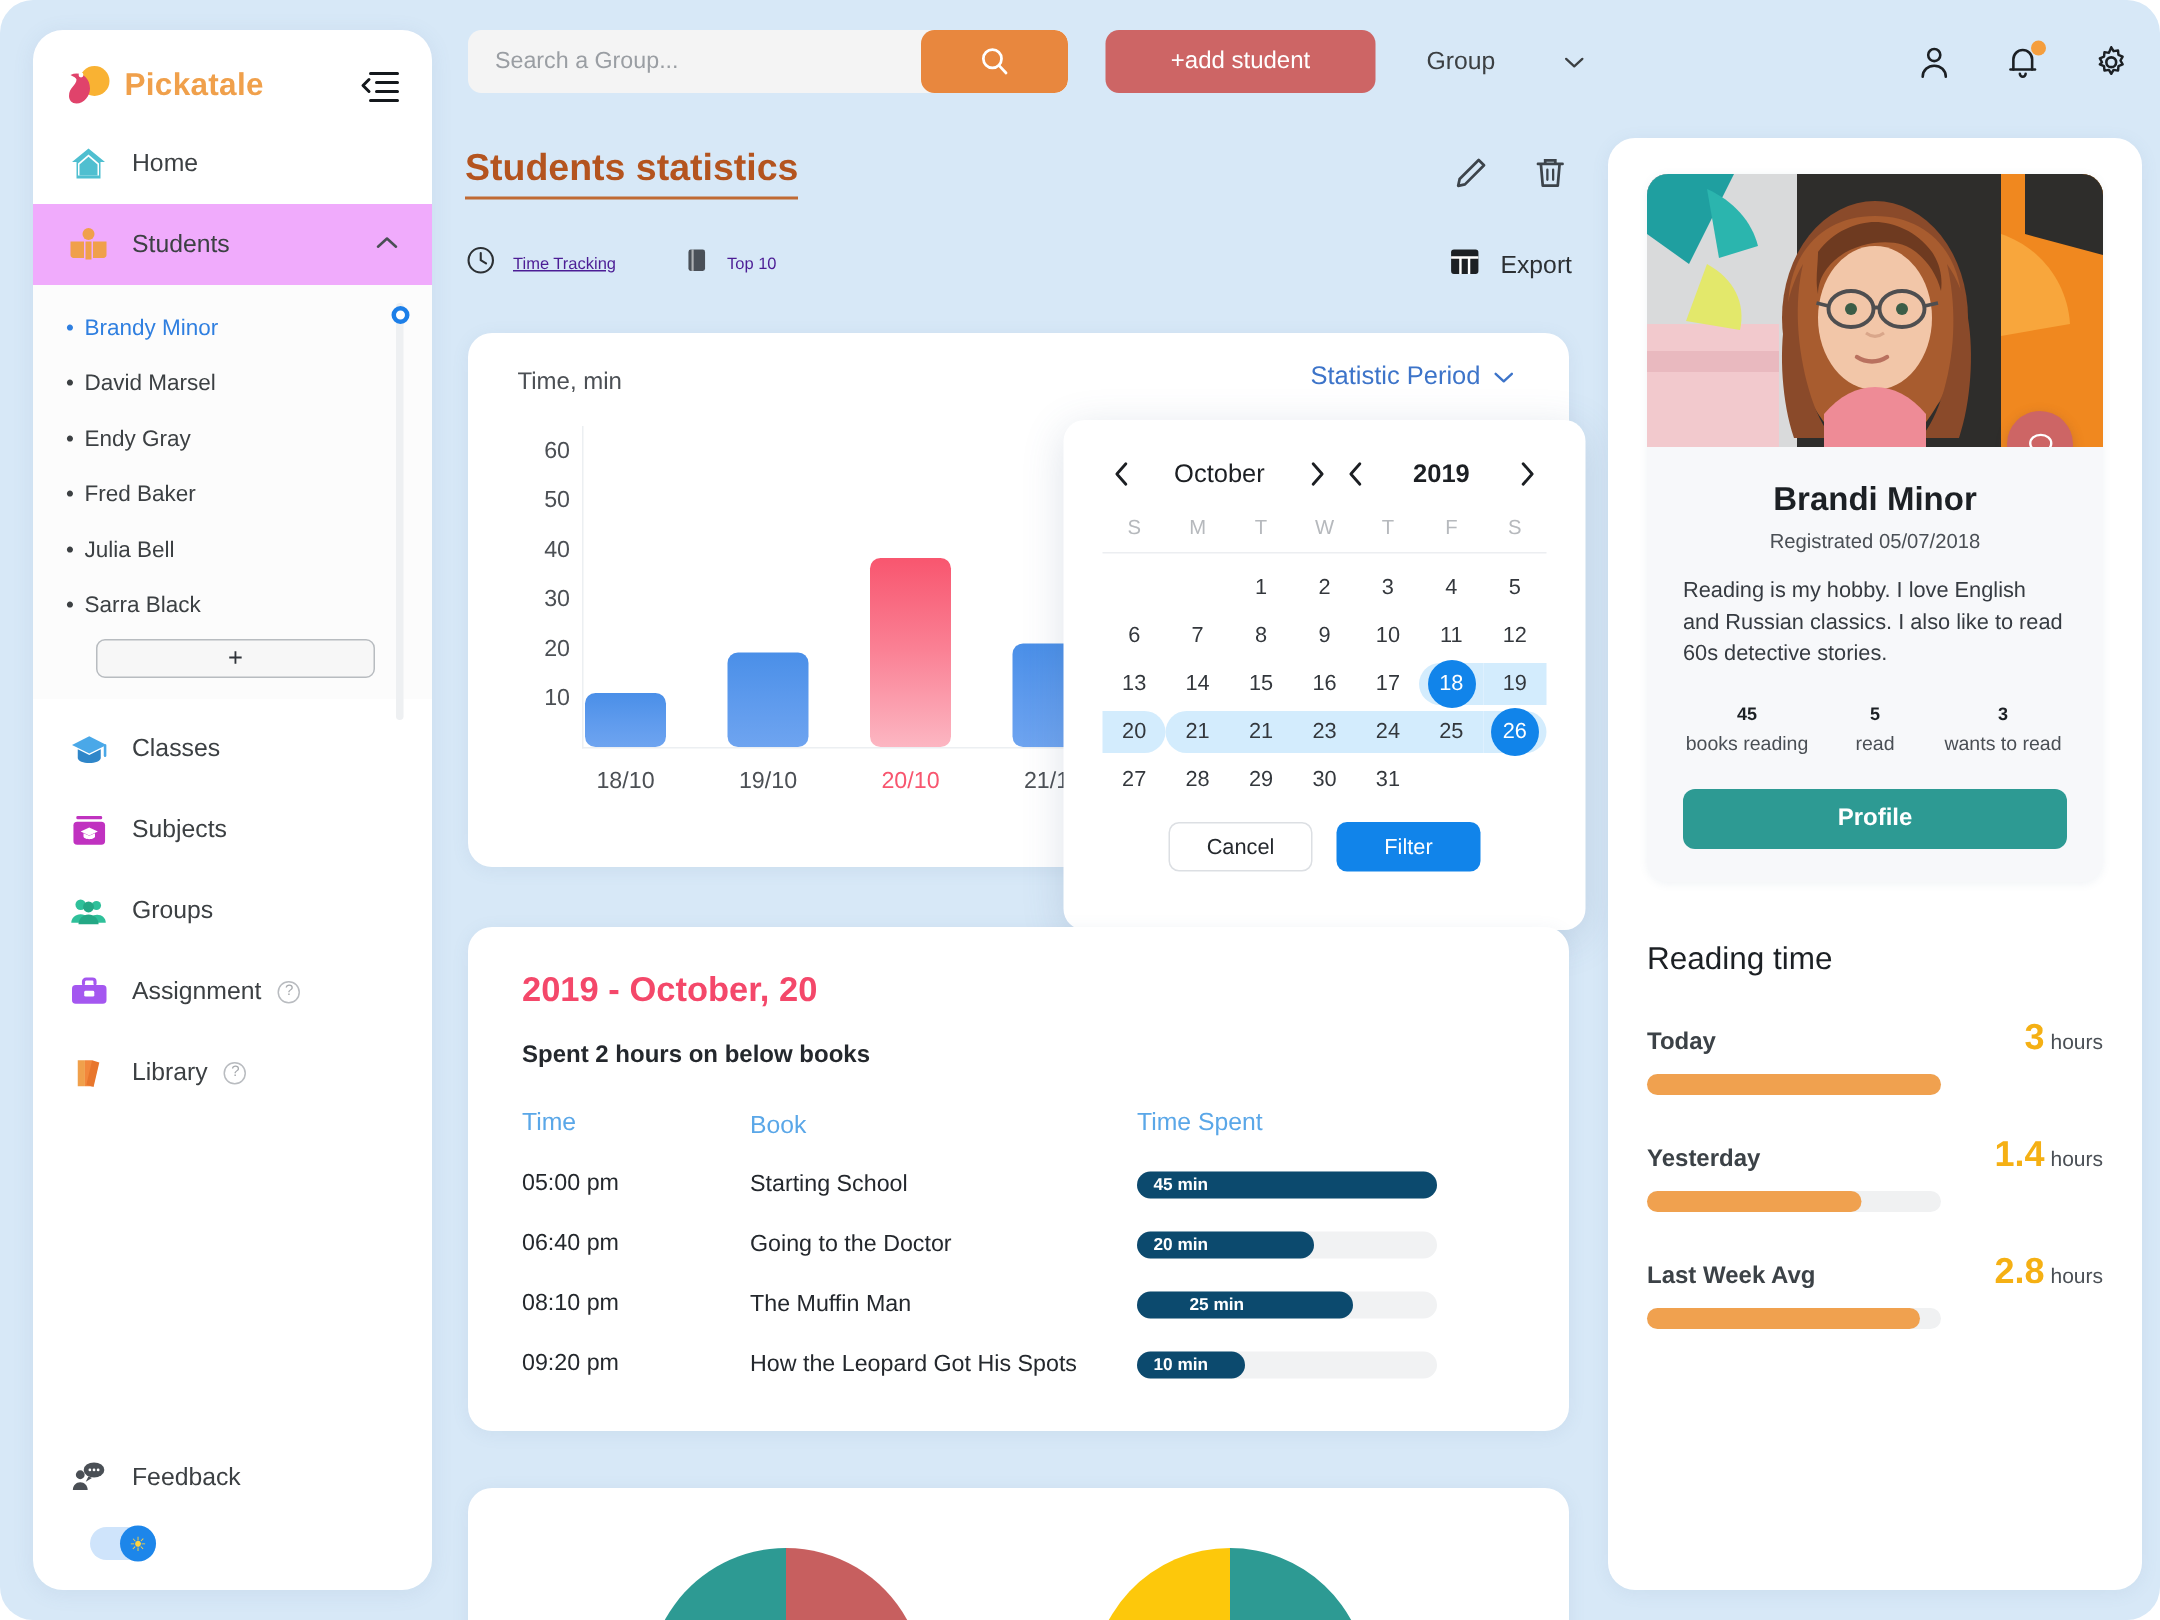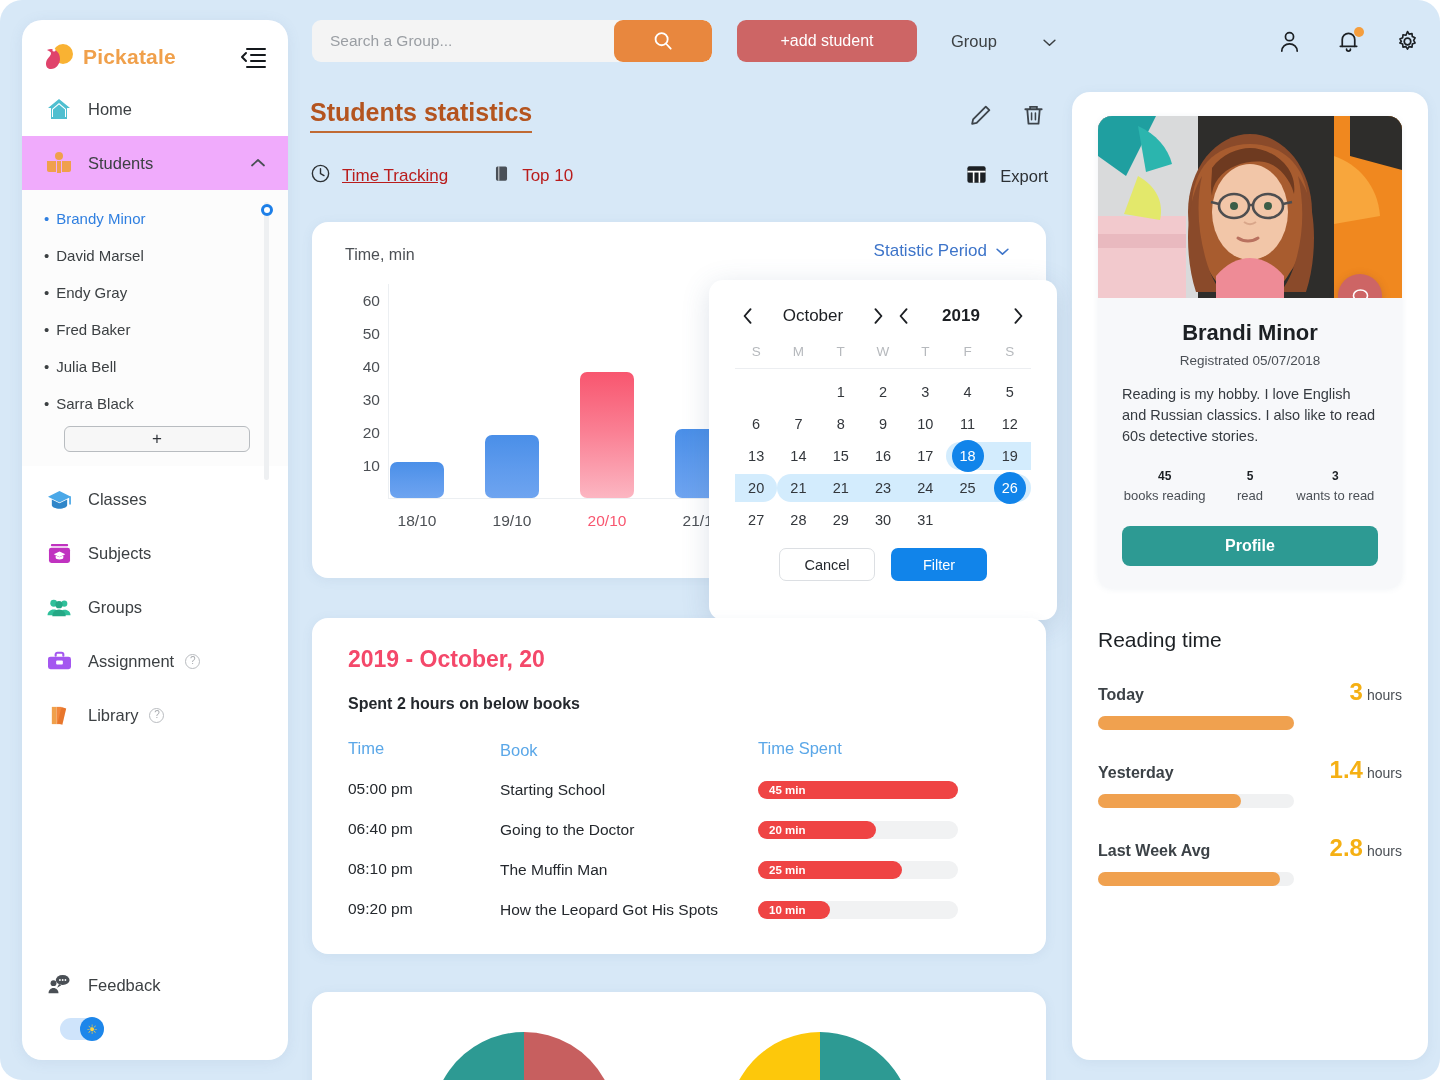--- a/index.html
+++ b/index.html
@@ -154,21 +154,21 @@
     position: absolute; right: 394px; top: 103px;
     display: flex; gap: 28px;
   }
   .title-actions .ta { cursor: pointer; display: flex; }
 
   .subtabs {
     position: absolute; left: 310px; top: 163px;
     display: flex; align-items: center; gap: 44px;
   }
   .subtab { display: flex; align-items: center; gap: 11px; cursor: pointer; }
-  .subtab .stl { font-size: 17px; color: #b91c1c; }
+  .subtab .stl { font-size: 11px; color: #4c1d95; }
   .subtab.active .stl { text-decoration: underline; }
   .export-btn {
     position: absolute; right: 392px; top: 163px;
     display: flex; align-items: center; gap: 12px; cursor: pointer;
   }
   .export-btn .lbl { font-size: 16.5px; color: #2c3034; }
 
   
   .card {
     position: absolute; background: #fff;
@@ -267,21 +267,21 @@
   .bhead .bc { color: #5aa7e8; font-size: 16.5px; }
   .bc1 { width: 152px; flex: 0 0 152px; font-size: 15.5px; color: #24282d; }
   .bc2 { width: 258px; flex: 0 0 258px; font-size: 15.5px; color: #24282d; line-height: 1.35; }
   .bc3 { flex: 1; }
   .bbar-track {
     width: 200px; height: 18px; border-radius: 9px; background: #f1f2f3;
     position: relative; margin-top: 1px;
   }
   .bbar-fill {
     position: absolute; left: 0; top: 0; height: 18px;
-    border-radius: 9px; background: #ef4444;
+    border-radius: 9px; background: #0c4a6e;
     display: flex; align-items: center;
   }
   .bbar-fill .t { padding-left: 11px; font-size: 11.5px; font-weight: bold; color: #fff; white-space: nowrap; }
 
   
   .pie-card { left: 312px; top: 992px; width: 734px; height: 200px; overflow: hidden; }
 
   
   .right-panel {
     position: absolute; left: 1072px; top: 92px;
@@ -806,21 +806,21 @@
                   <span class="t">20 min</span>
                 </div>
               </div>
             </div>
           </div>
           <div class="brow">
             <div class="bc1">08:10 pm</div>
             <div class="bc2">The Muffin Man</div>
             <div class="bc3">
               <div class="bbar-track">
-                <div class="bbar-fill" style="width: 72%;">
+                <div class="bbar-fill" style="width: 72%; padding-left: 24px;">
                   <span class="t">25 min</span>
                 </div>
               </div>
             </div>
           </div>
           <div class="brow">
             <div class="bc1">09:20 pm</div>
             <div class="bc2">How the Leopard Got His Spots</div>
             <div class="bc3">
               <div class="bbar-track">

